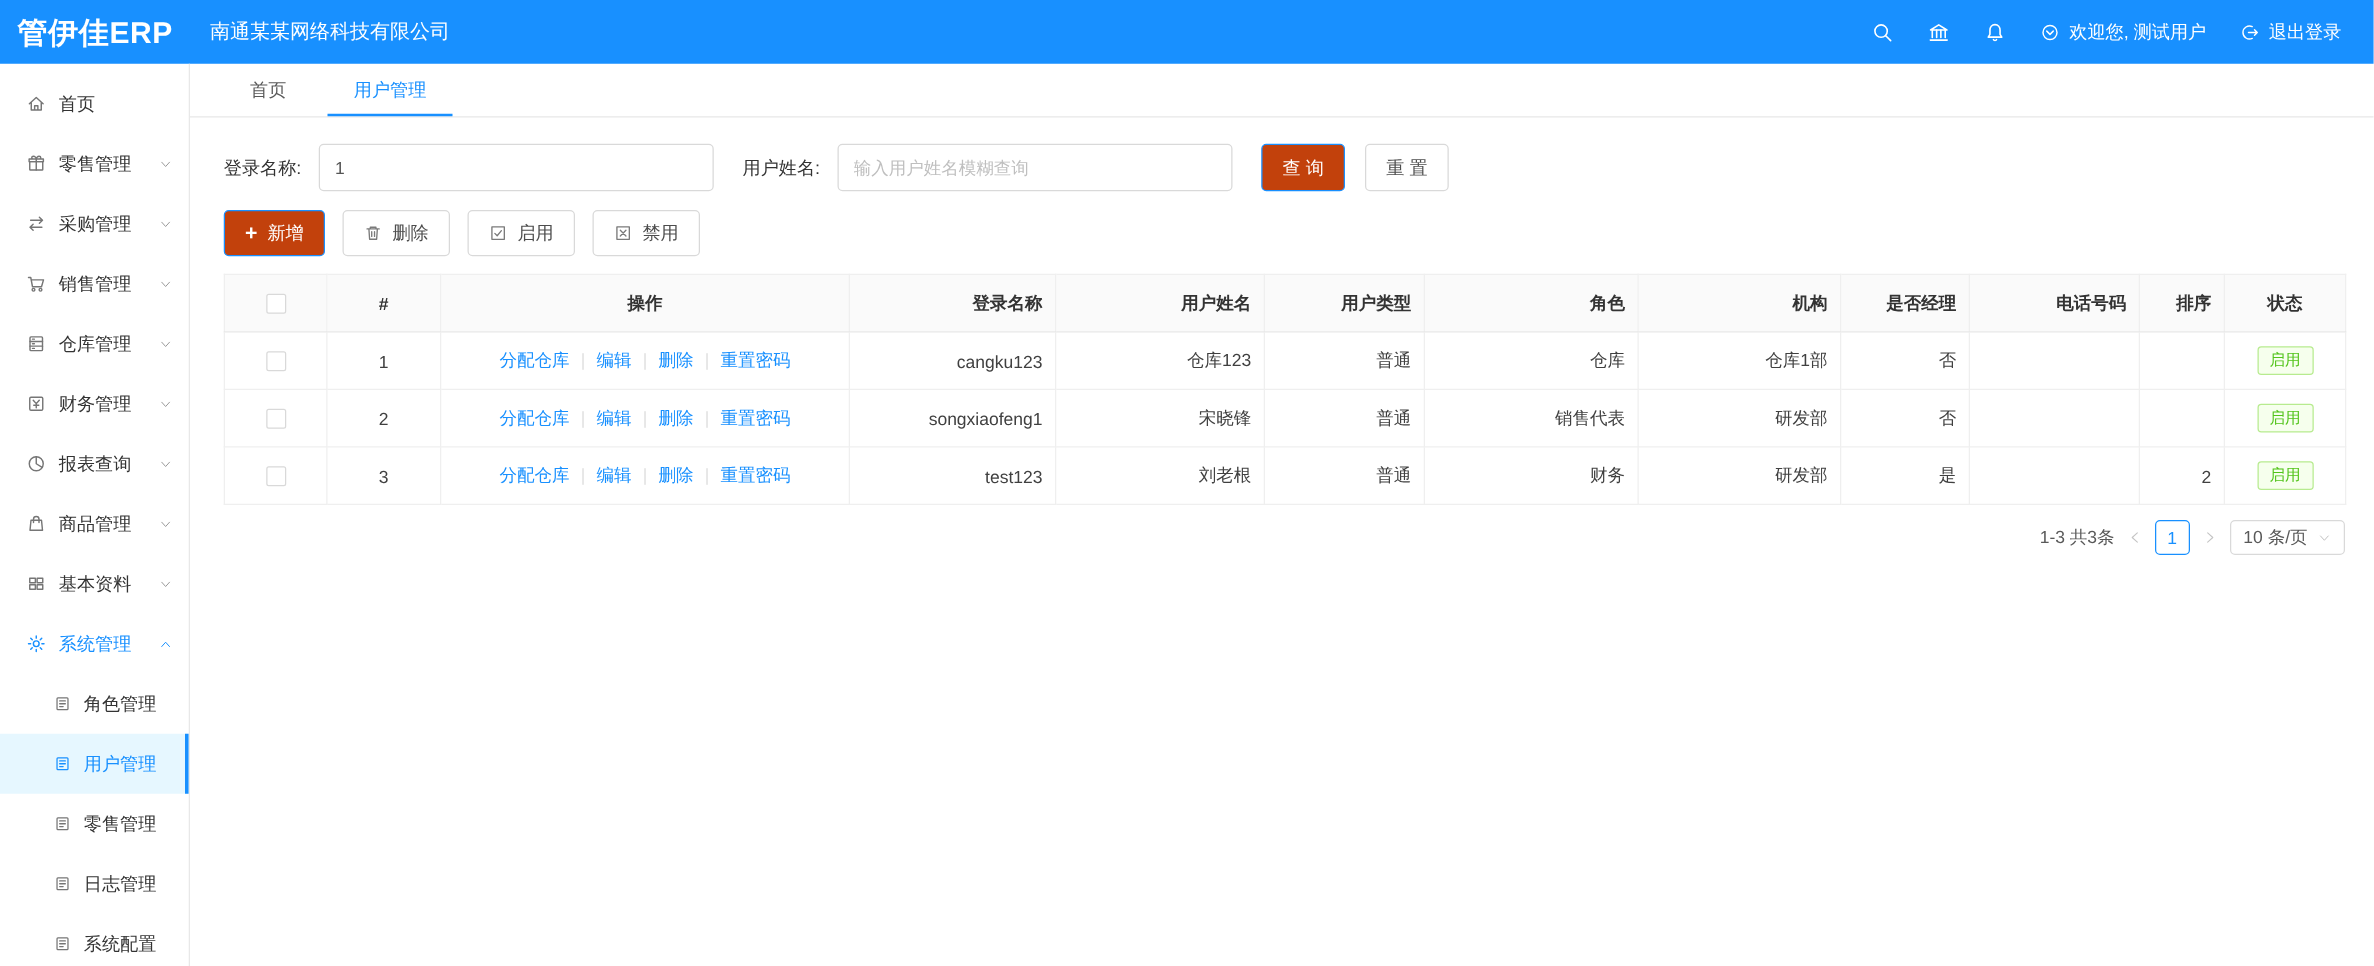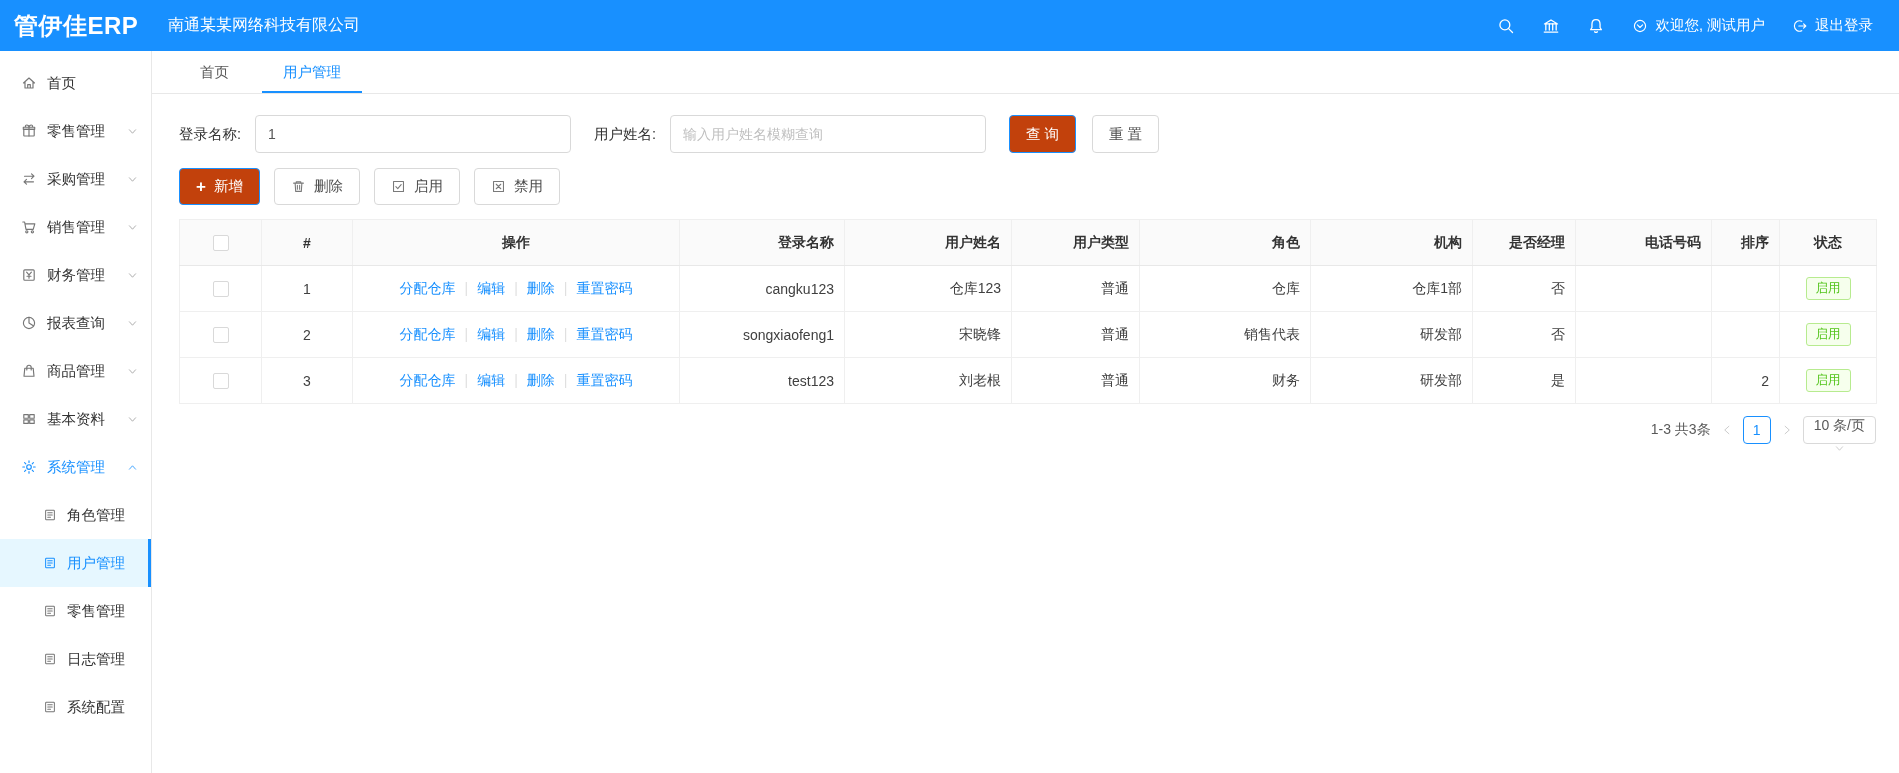--- a/index.html
+++ b/index.html
@@ -83,21 +83,21 @@
     background:#f6ffed; border:1px solid #b7eb8f; border-radius:3px; }
 
   
   .pagination { width:1697px; margin-top:12px; display:flex; justify-content:flex-end;
     align-items:center; gap:10px; color:#595959; font-size:14px; }
   .pg-arrow { color:#c4c4c4; display:flex; cursor:pointer; }
   .pg-arrow svg { width:12px; height:12px; }
   .pg-page { min-width:28px; height:28px; border:1px solid #1890ff; border-radius:4px; color:#1890ff;
     background:#fff; display:flex; align-items:center; justify-content:center; cursor:pointer; }
   .pg-size { height:28px; border:1px solid #d9d9d9; border-radius:4px; padding:0 10px; color:#595959;
-    display:flex; align-items:center; gap:8px; cursor:pointer;flex-direction:column; }
+    display:flex; align-items:center; gap:8px; cursor:pointer; }
   .pg-size .icn { color:#bfbfbf; }
   .pg-size .icn svg { width:11px; height:11px; }
 </style>
 </head>
 <body>
 
 <div class="header">
   <div class="logo">管伊佳ERP</div>
   <div class="company">南通某某网络科技有限公司</div>
   <div class="header-right">
@@ -180,20 +180,34 @@
         </div>
         <div class="menu-item">
           <span class="icn ">
             <svg viewBox="0 0 16 16" fill="none" stroke="currentColor" stroke-width="1.15" stroke-linecap="round" stroke-linejoin="round">
               <path d="M1.8 3 H3.6 L5 10.4 H12.2 L13.8 4.9 H4"></path>
               <circle cx="5.8" cy="12.8" r="1.1"></circle>
               <circle cx="11.4" cy="12.8" r="1.1"></circle>
             </svg>
           </span>
           <span class="mi-label">销售管理</span>
+          <span class="icn chev">
+            <svg viewBox="0 0 16 16" fill="none" stroke="currentColor" stroke-width="1.15" stroke-linecap="round" stroke-linejoin="round">
+              <path d="M3.5 5.5 L8 10.5 L12.5 5.5"></path>
+            </svg>
+          </span>
+        </div>
+        <div class="menu-item">
+          <span class="icn ">
+            <svg viewBox="0 0 16 16" fill="none" stroke="currentColor" stroke-width="1.15" stroke-linecap="round" stroke-linejoin="round">
+              <rect x="3" y="2.5" width="10" height="11" rx="0.8"></rect>
+              <path d="M3 6.2 H13 M3 9.9 H13 M5 4.3 H6.5 M5 8 H6.5 M5 11.7 H6.5"></path>
+            </svg>
+          </span>
+          <span class="mi-label">仓库管理</span>
           <span class="icn chev">
             <svg viewBox="0 0 16 16" fill="none" stroke="currentColor" stroke-width="1.15" stroke-linecap="round" stroke-linejoin="round">
               <path d="M3.5 5.5 L8 10.5 L12.5 5.5"></path>
             </svg>
           </span>
         </div>
         <div class="menu-item">
           <span class="icn ">
             <svg viewBox="0 0 16 16" fill="none" stroke="currentColor" stroke-width="1.15" stroke-linecap="round" stroke-linejoin="round">
               <rect x="2.8" y="2.8" width="10.4" height="10.4" rx="1"></rect>

